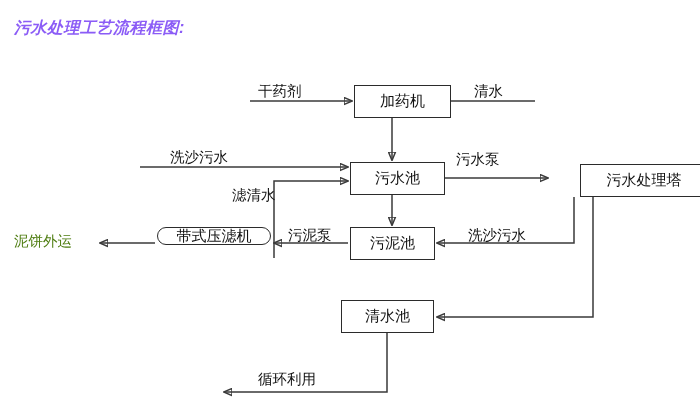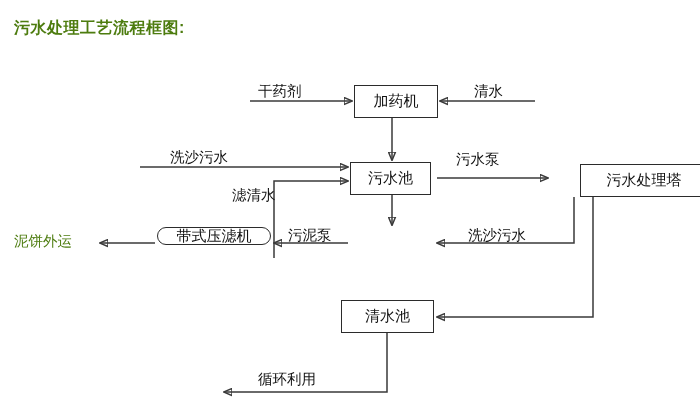--- a/index.html
+++ b/index.html
@@ -18,23 +18,24 @@
     width: 700px;
     height: 420px;
     background: #ffffff;
   }
   .title {
     position: absolute;
     left: 14px;
     top: 18px;
     font-size: 16px;
     font-weight: bold;
-    color: #4d7c0f;
+    color: #8b5cf6;
     letter-spacing: 0.5px;
     white-space: nowrap;
+    font-style: italic;
   }
   svg.wires {
     position: absolute;
     left: 0;
     top: 0;
     width: 700px;
     height: 420px;
   }
   svg.wires line, svg.wires path, svg.wires polyline {
     stroke: #3a3a3a;
@@ -100,36 +101,39 @@
 
     <polyline points="593,197 593,317 437,317" marker-end="url(#ah)"></polyline>
 
     <line x1="348" y1="243" x2="274" y2="243" marker-end="url(#ah)"></line>
 
     <line x1="155" y1="243" x2="100" y2="243" marker-end="url(#ah)"></line>
 
     <polyline points="387,333 387,392 224,392" marker-end="url(#ah)"></polyline>
   </svg>
 
-  <div class="node" style="left:354px; top:85px; width:84px; height:33px;">
+  <div class="node" style="left:354px; top:85px; width:97px; height:33px;">
     <span>加药机</span>
   </div>
 
-  <div class="node" style="left:350px; top:162px; width:81px; height:33px;">
+  <div class="node" style="left:350px; top:162px; width:95px; height:33px;">
     <span>污水池</span>
   </div>
 
   <div class="node" style="left:580px; top:164px; width:128px; height:33px;">
     <span>污水处理塔</span>
   </div>
 
   <div class="node" style="left:157px; top:227px; width:114px; height:18px;border-radius:16px;">
     <span>带式压滤机</span>
   </div>
 
+  <div class="node" style="left:350px; top:227px; width:85px; height:33px;">
+    <span>污泥池</span>
+  </div>
 
   <div class="node" style="left:341px; top:300px; width:93px; height:33px;">
     <span>清水池</span>
   </div>
 
   <div class="edge-label" style="left:258px; top:82px;">干药剂</div>
 
   <div class="edge-label" style="left:474px; top:82px;">清水</div>
 
   <div class="edge-label" style="left:170px; top:148px;">洗沙污水</div>

